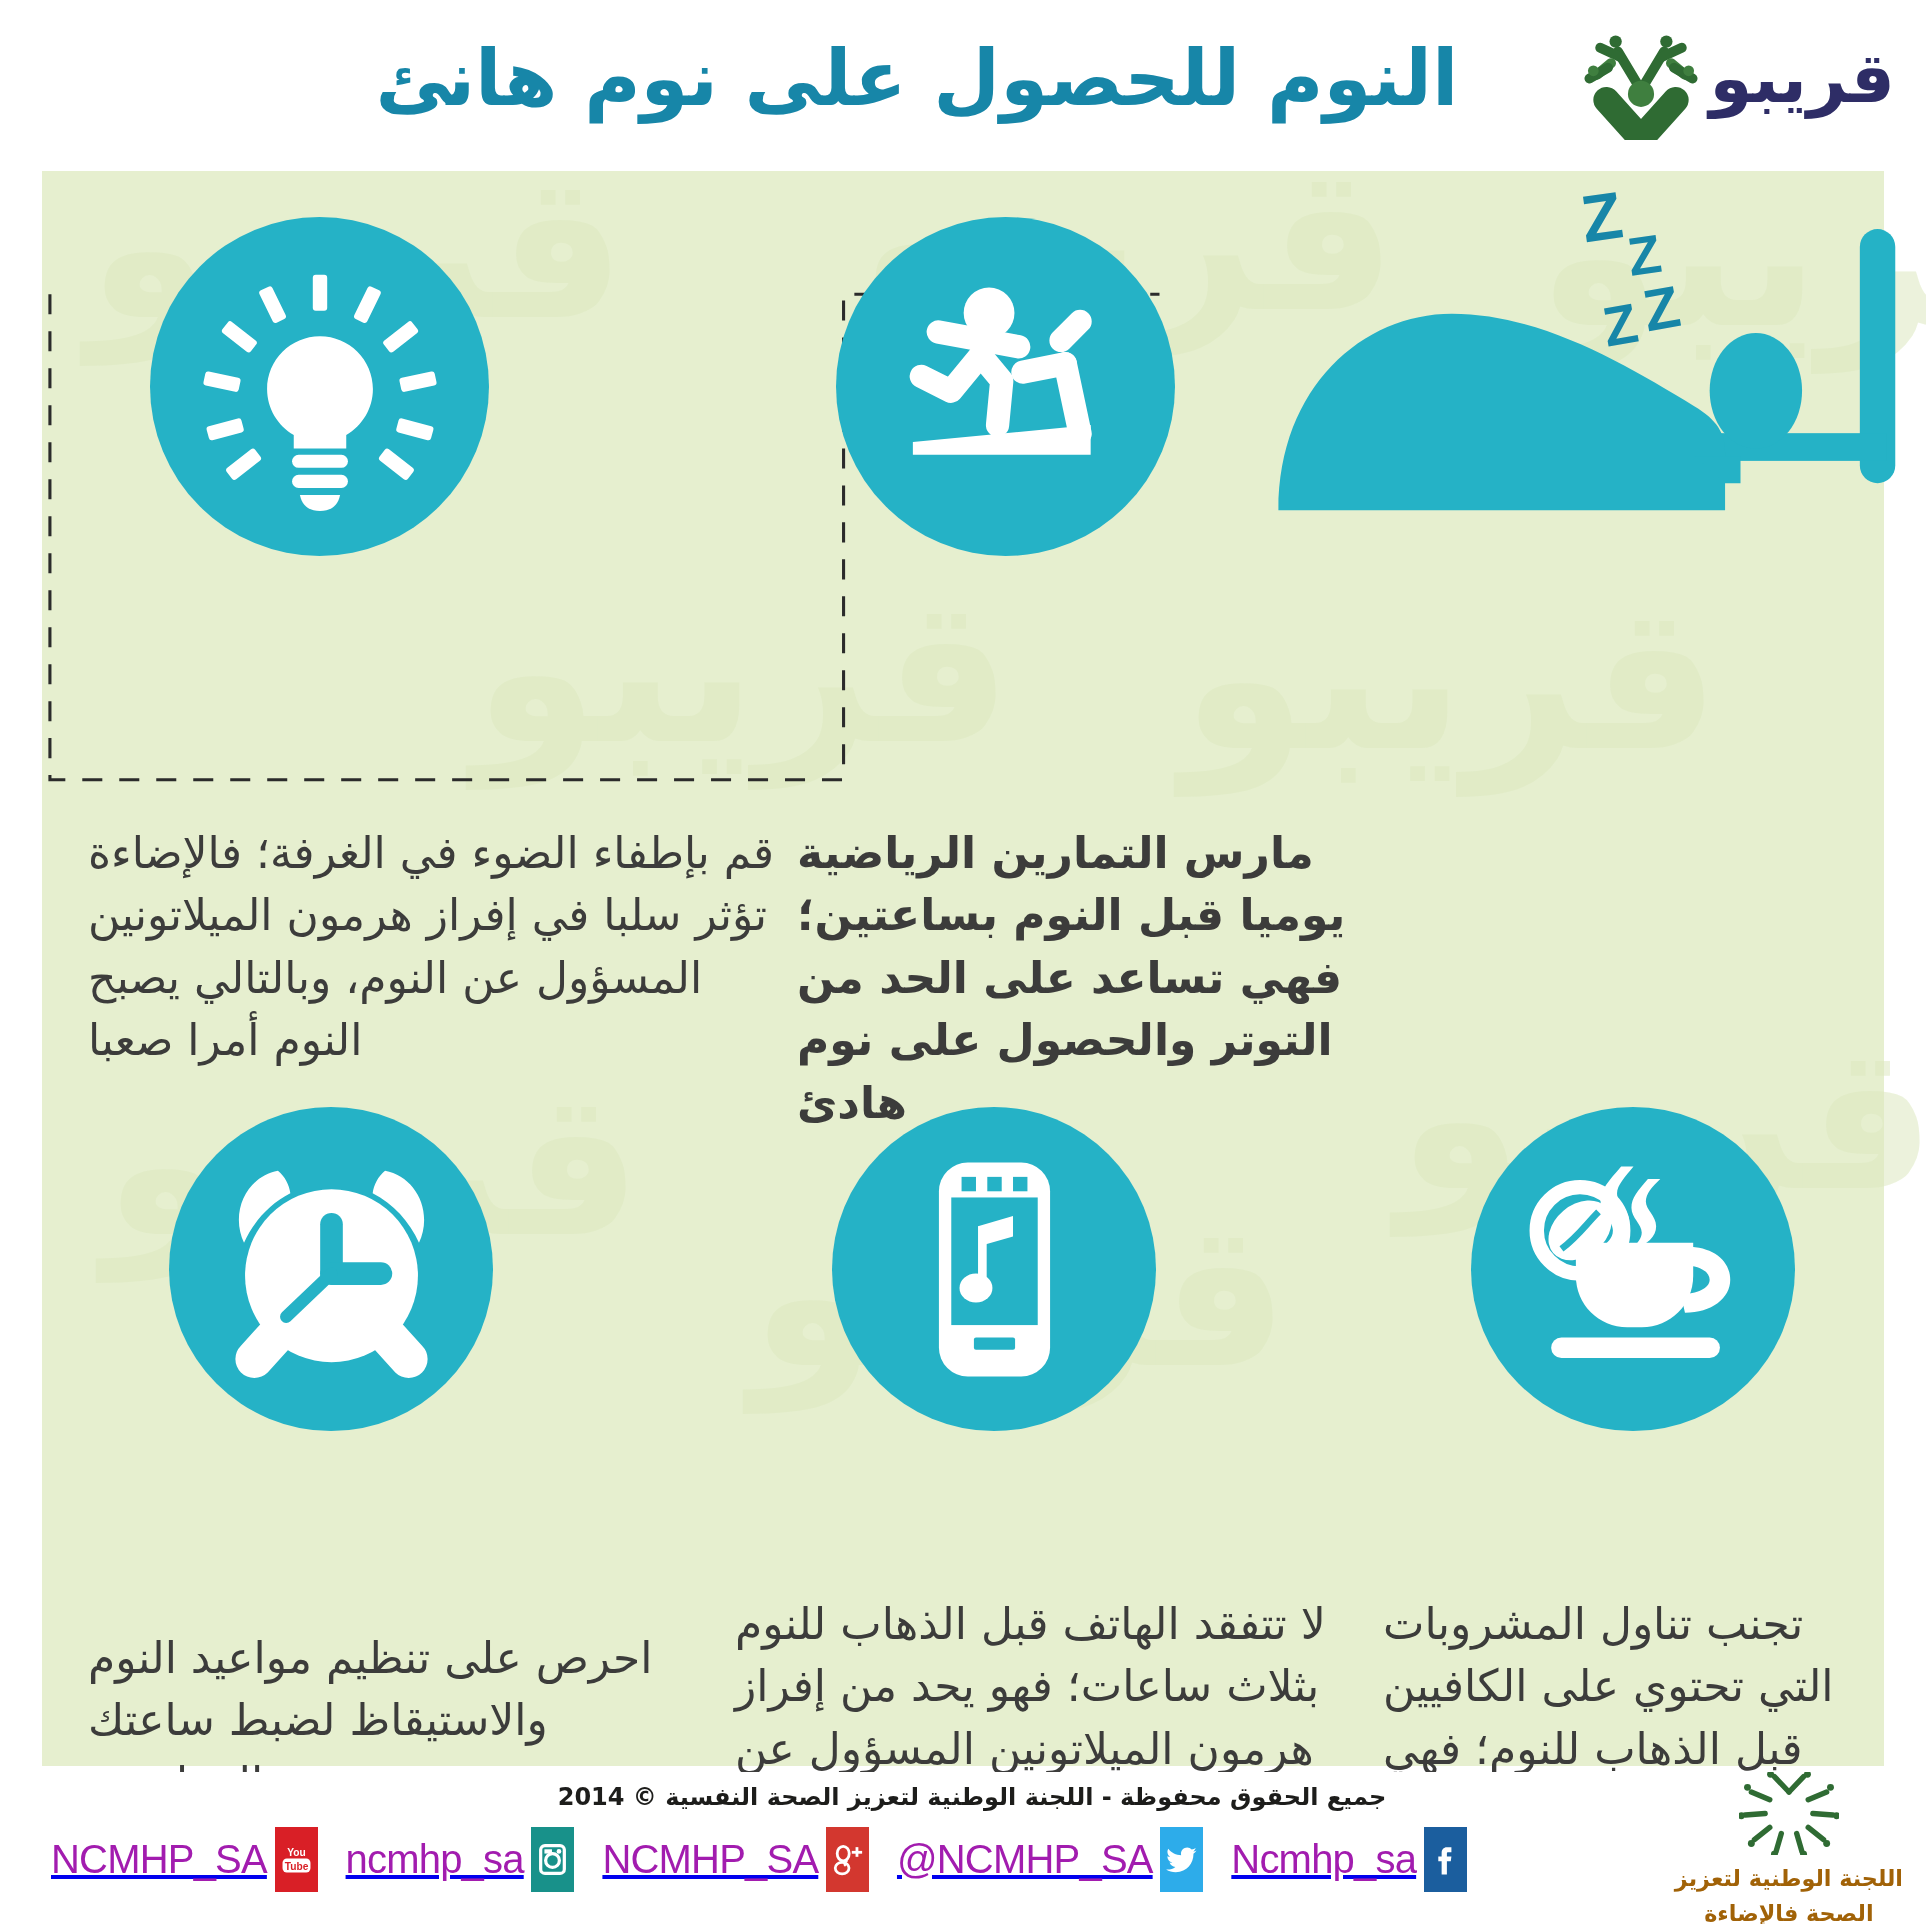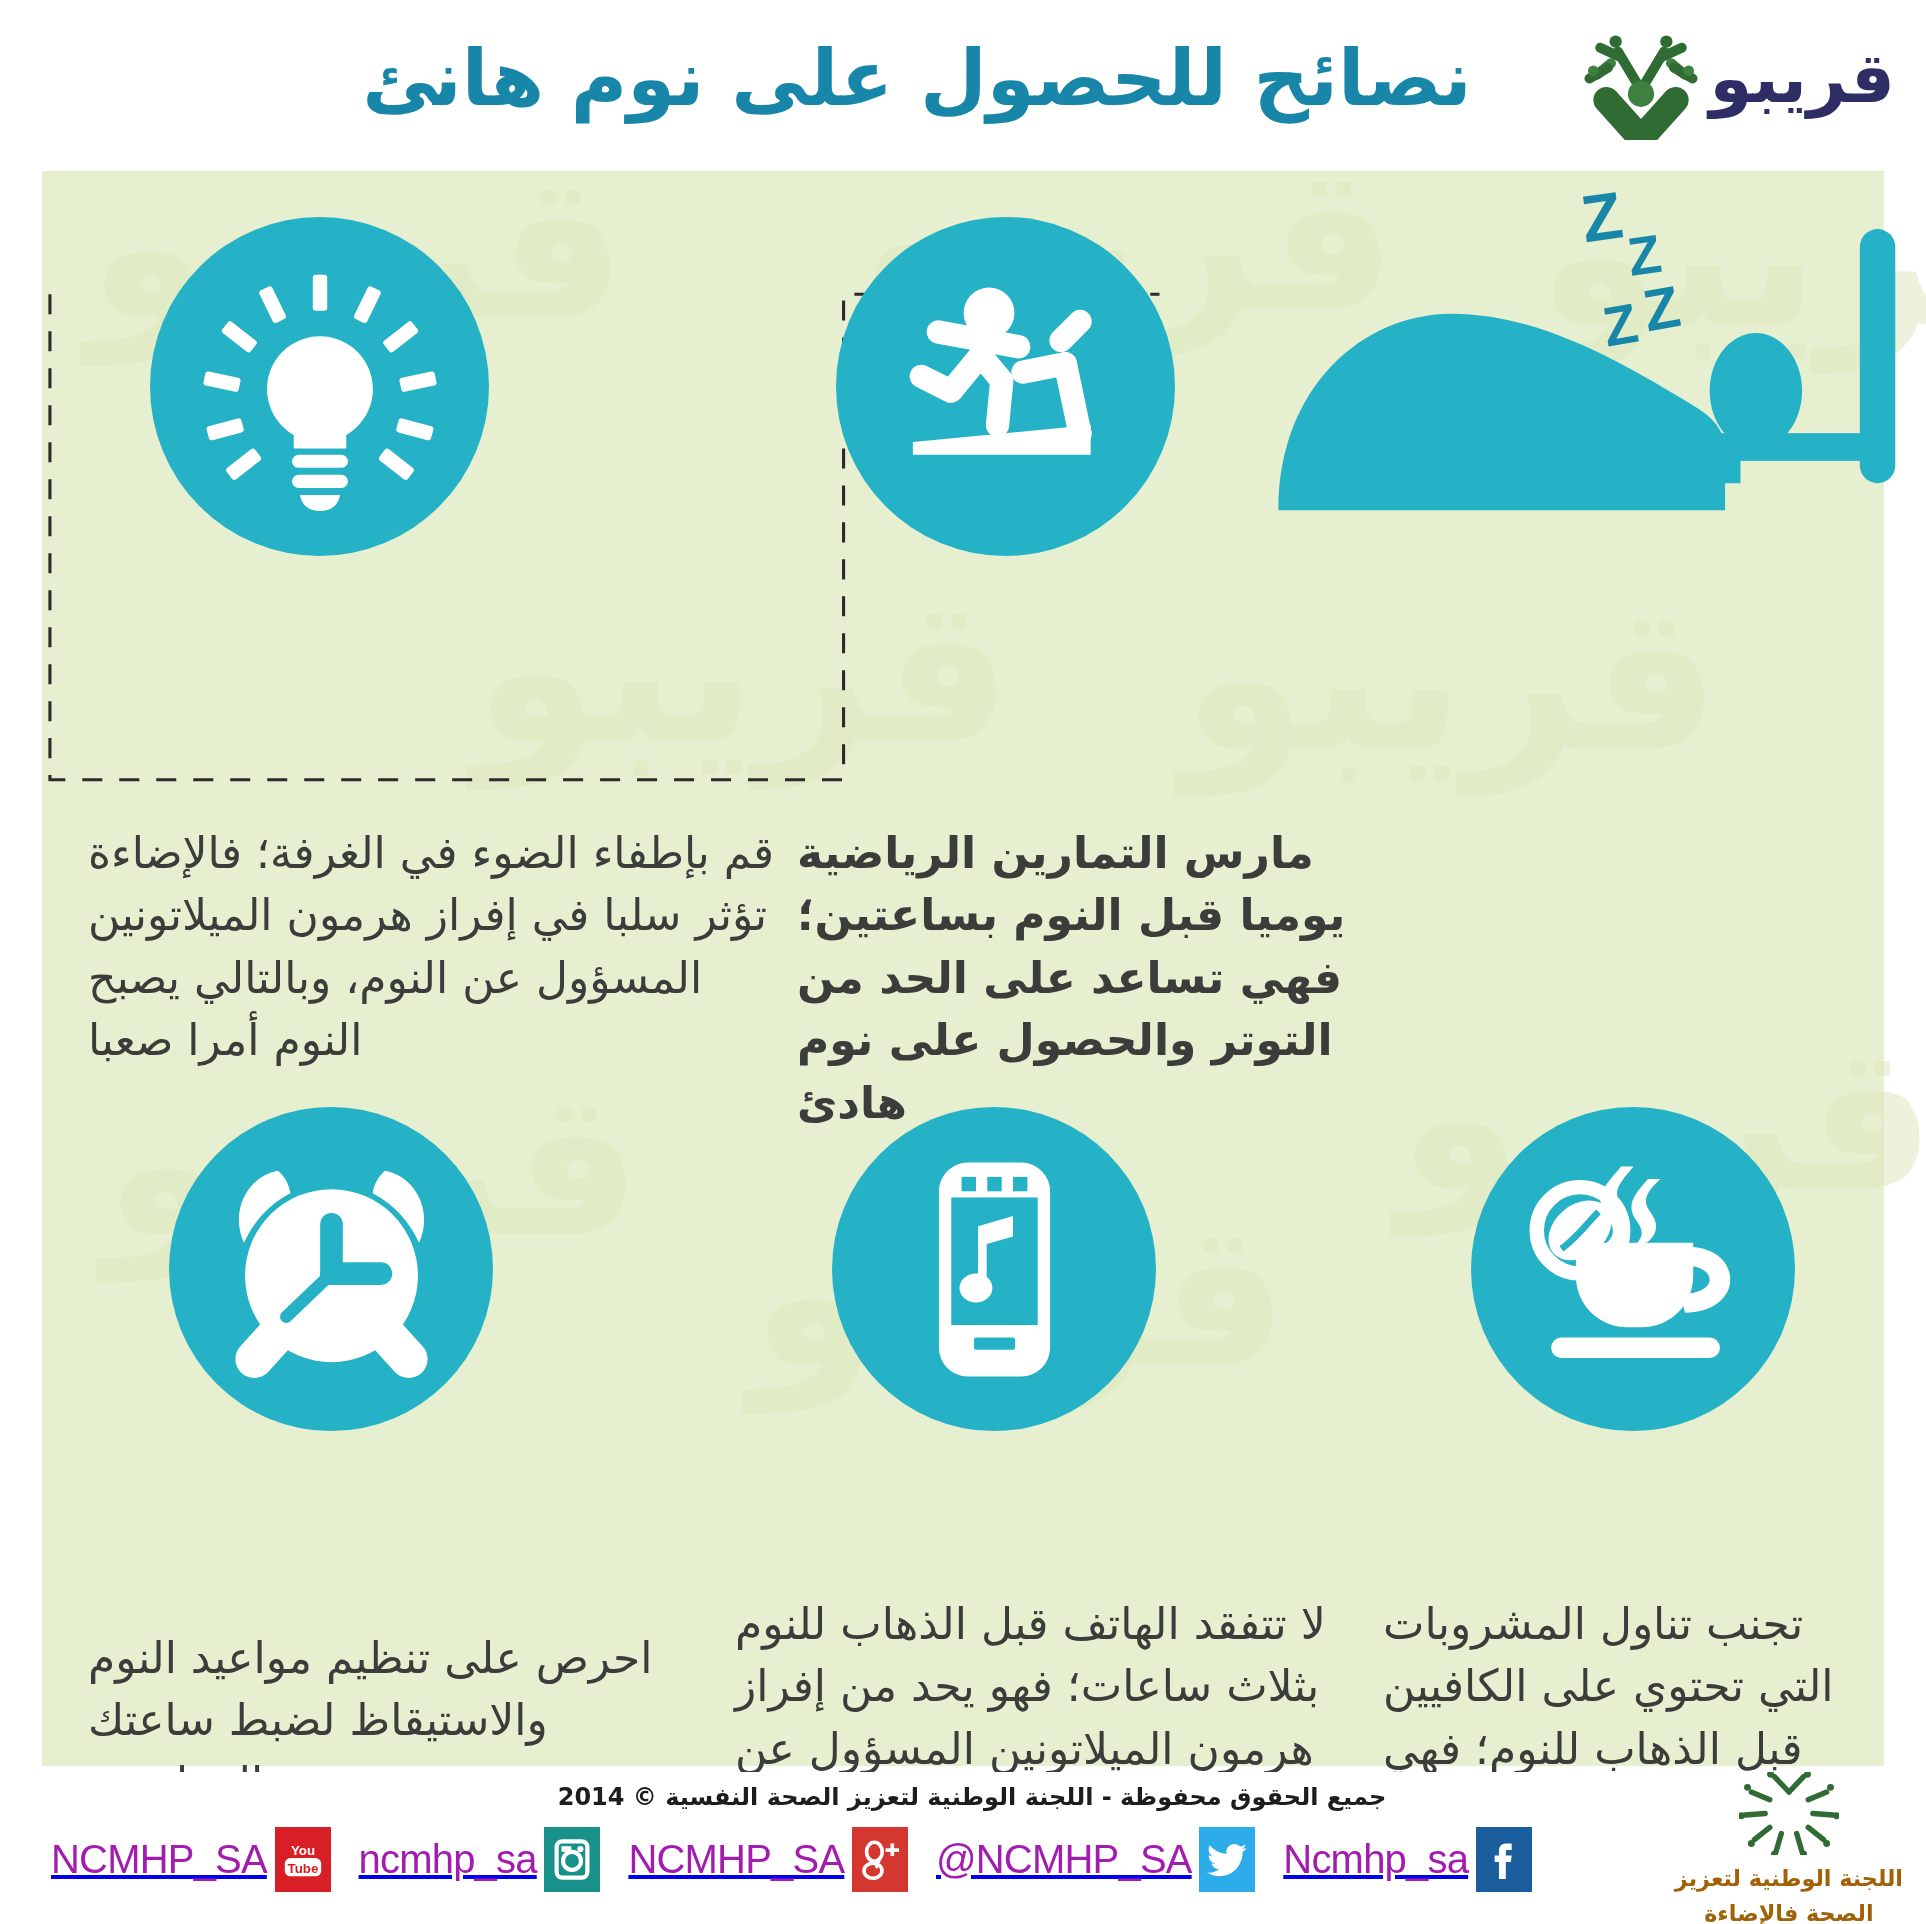--- a/index.html
+++ b/index.html
@@ -49,34 +49,34 @@
   .sleeper{position:absolute;left:1264px;top:331px;width:670px;height:362px;}
 
   
   .footer{position:absolute;left:0;top:1772px;width:1926px;height:153px;background:#ffffff;}
   .copyright{
     position:absolute;left:0;top:10.8px;width:1926px;text-align:center;
     font-size:24px;color:#1d1d1b;direction:rtl;font-weight:600;margin-left:9px;
   }
   .social-row{position:absolute;left:23px;top:55px;display:flex;align-items:center;gap:0;}
   .social{display:flex;align-items:center;margin-left:28px;}
-  .social .sbox{width:56px;height:65px;display:flex;align-items:flex-end;justify-content:center;flex:0 0 auto;}
+  .social .sbox{width:43px;height:65px;display:flex;align-items:flex-end;justify-content:center;flex:0 0 auto;}
   .social .shandle{font-size:40px;color:#a21caf;margin-right:7.7px;font-family:"Liberation Sans",sans-serif;
                    direction:ltr;white-space:nowrap;letter-spacing:-0.8px;}
   .ncmhp{position:absolute;right:21.6px;top:0;width:231px;text-align:center;}
   .ncmhp-name{font-size:22.3px;color:#a16207;line-height:1.25;font-weight:700;direction:rtl;margin-top:7px;}
 </style>
 </head>
 <body>
 
 <div class="page">
 
   <div class="header">
 
-    <div class="title">نصائح للحصول على نوم هانئ</div>
+    <div class="title">النوم للحصول على نوم هانئ</div>
 
     <div class="brand">
       <span class="brand-text">قريبو</span>
       <span class="brand-mark">
         <svg viewBox="0 0 150 160" width="116" height="123" aria-hidden="true">
           <g fill="none" stroke="#3f7f3f" stroke-width="13" stroke-linecap="round">
             <path d="M75 95 L45 45" stroke="#2f6b33"></path>
             <path d="M75 95 L105 45" stroke="#2f6b33"></path>
             <path d="M48 52 L22 40" stroke="#2f6b33"></path>
             <path d="M102 52 L128 40" stroke="#2f6b33"></path>

